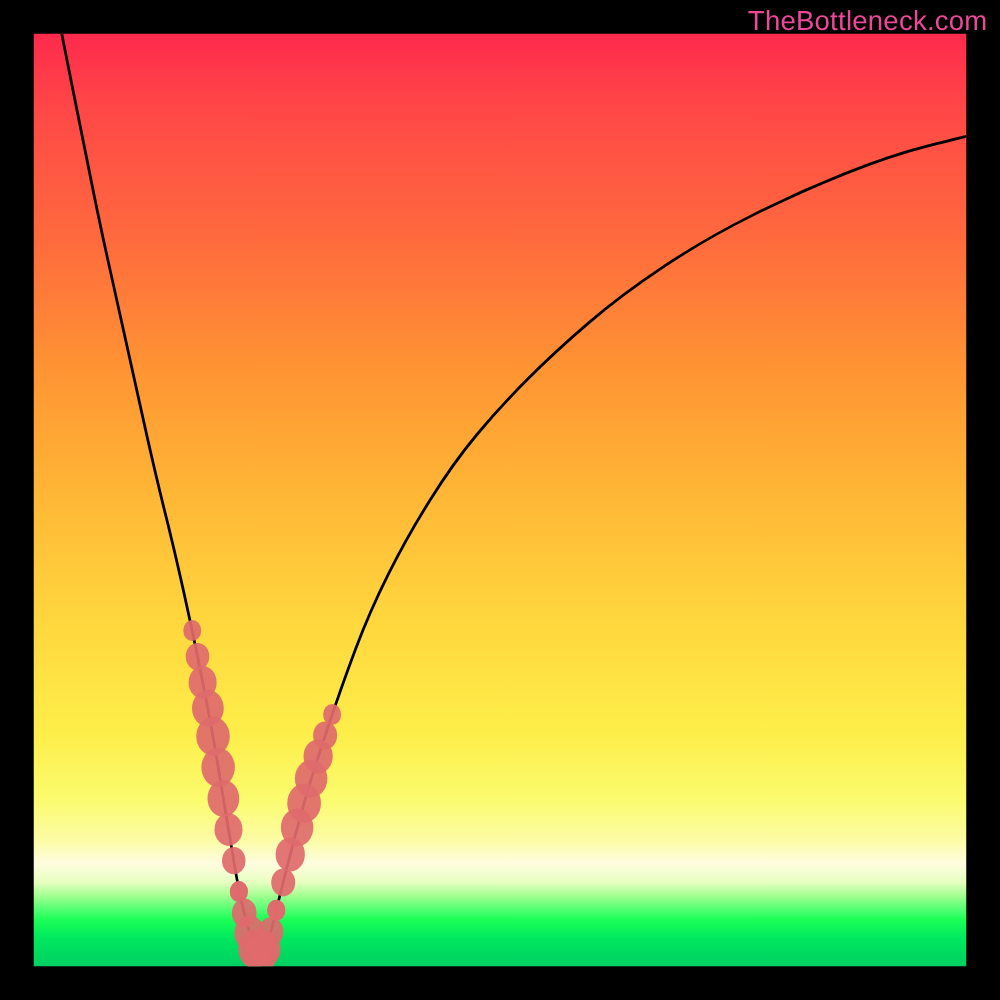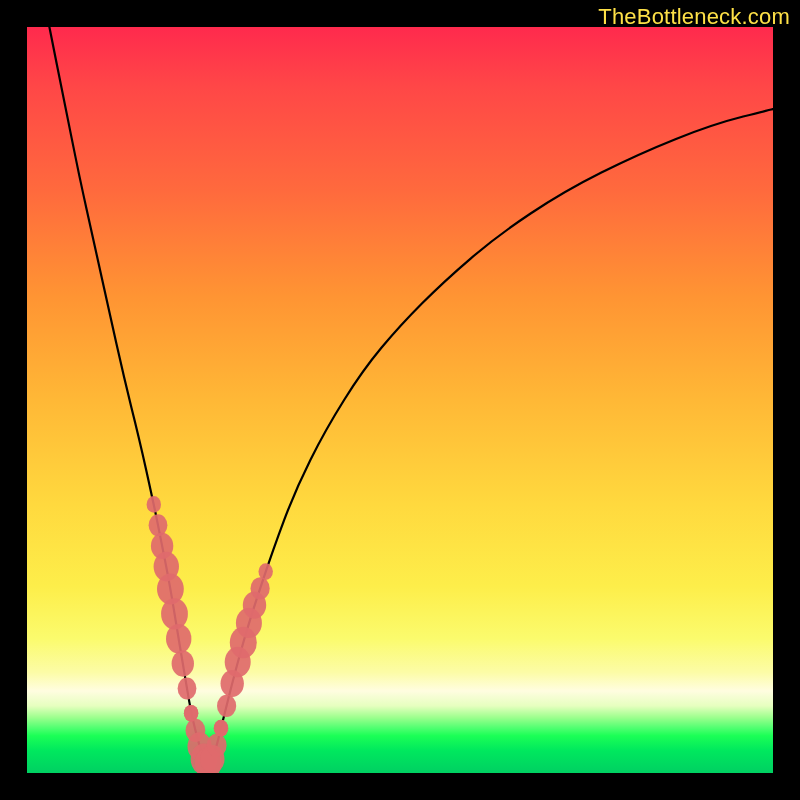--- a/index.html
+++ b/index.html
@@ -33,21 +33,21 @@
       #9fff8f 92.5%,
       #4eff70 94%,
       #1bff56 95%,
       #00e85e 97%,
       #00d062 100%);
   }
   .watermark {
     position: absolute;
     top: 4px;
     right: 10px;
-    color: #fde047;
+    color: #ec4899;
     font-size: 22px;
     letter-spacing: 0.2px;
     font-weight: 500;
     z-index: 5;
   }
   svg.plot {
     position: absolute;
     left: 27px;
     top: 27px;
     width: 746px;

